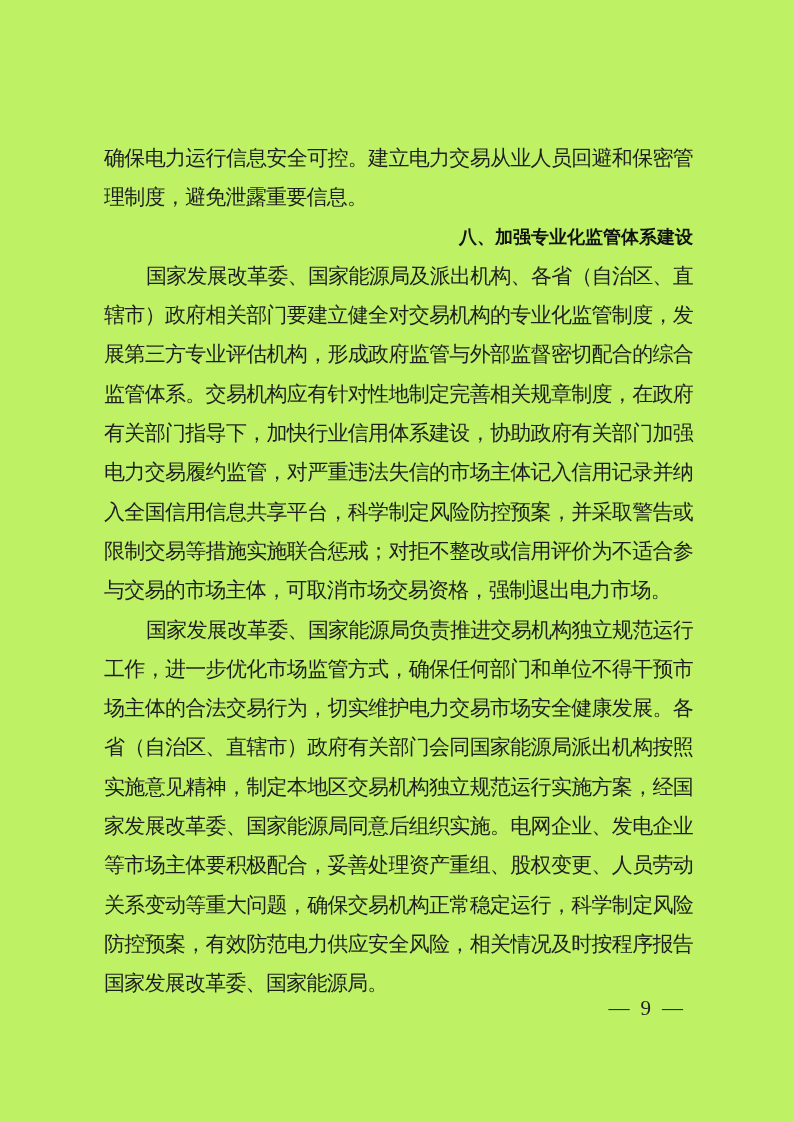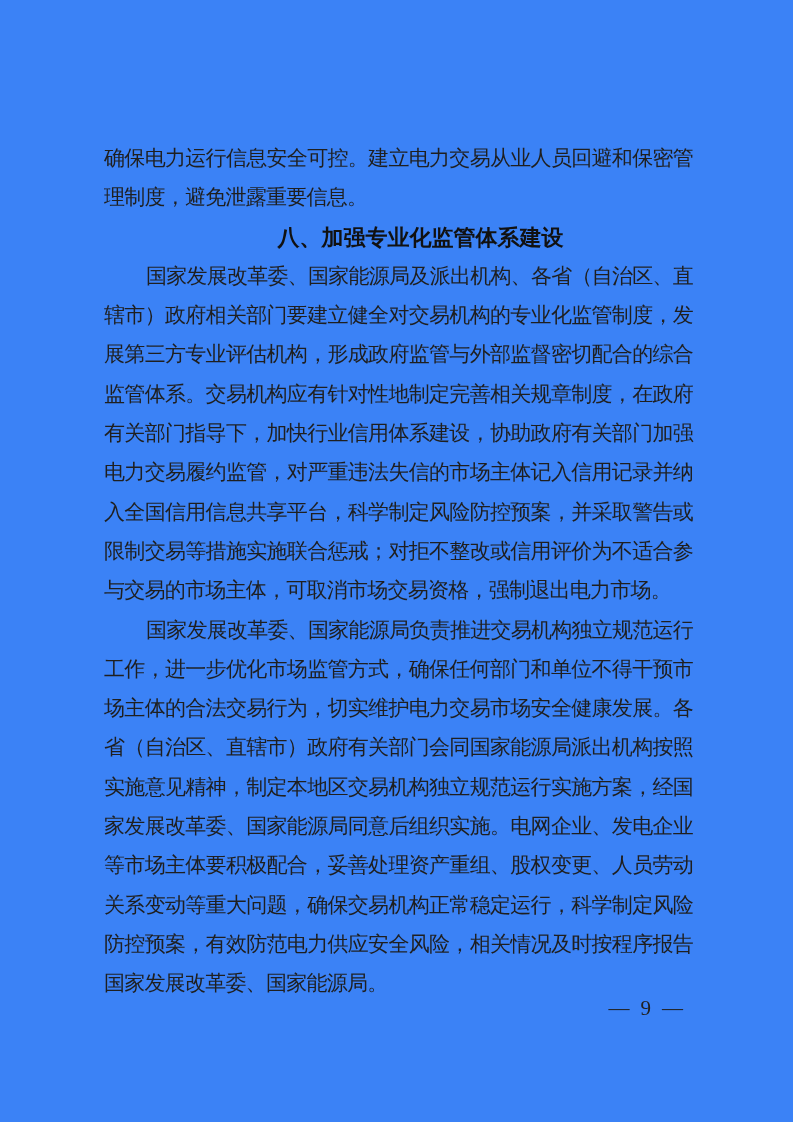--- a/index.html
+++ b/index.html
@@ -5,21 +5,21 @@
   * { box-sizing: border-box; }
   html, body {
     margin: 0;
     padding: 0;
     background: #ffffff;
   }
   .page {
     position: relative;
     width: 793px;
     height: 1122px;
-    background: #3b82f6;
+    background: #bef264;
     overflow: hidden;
   }
   .content {
     position: absolute;
     left: 104px;
     top: 139px;
     width: 589px;
     font-family: "Liberation Serif", "DejaVu Serif", serif;
     font-size: 21px;
     line-height: 39.3px;
@@ -30,27 +30,27 @@
   .content p {
     margin: 0;
     padding: 0;
   }
   .para-indent {
     text-indent: 2em;
   }
   .section-heading {
     font-family: "Liberation Sans", "DejaVu Sans", sans-serif;
     font-weight: bold;
-    font-size: 22px;
+    font-size: 18px;
     line-height: 39.3px;
     text-indent: 2em;
     letter-spacing: 0;
     margin: 0;
     color: #111111;
-    text-align: center;
+    text-align: right;
   }
   .page-footer {
     position: absolute;
     top: 996px;
     right: 108px;
     font-family: "Liberation Serif", "DejaVu Serif", serif;
     font-size: 21px;
     letter-spacing: 0;
     color: #222222;
     white-space: nowrap;

